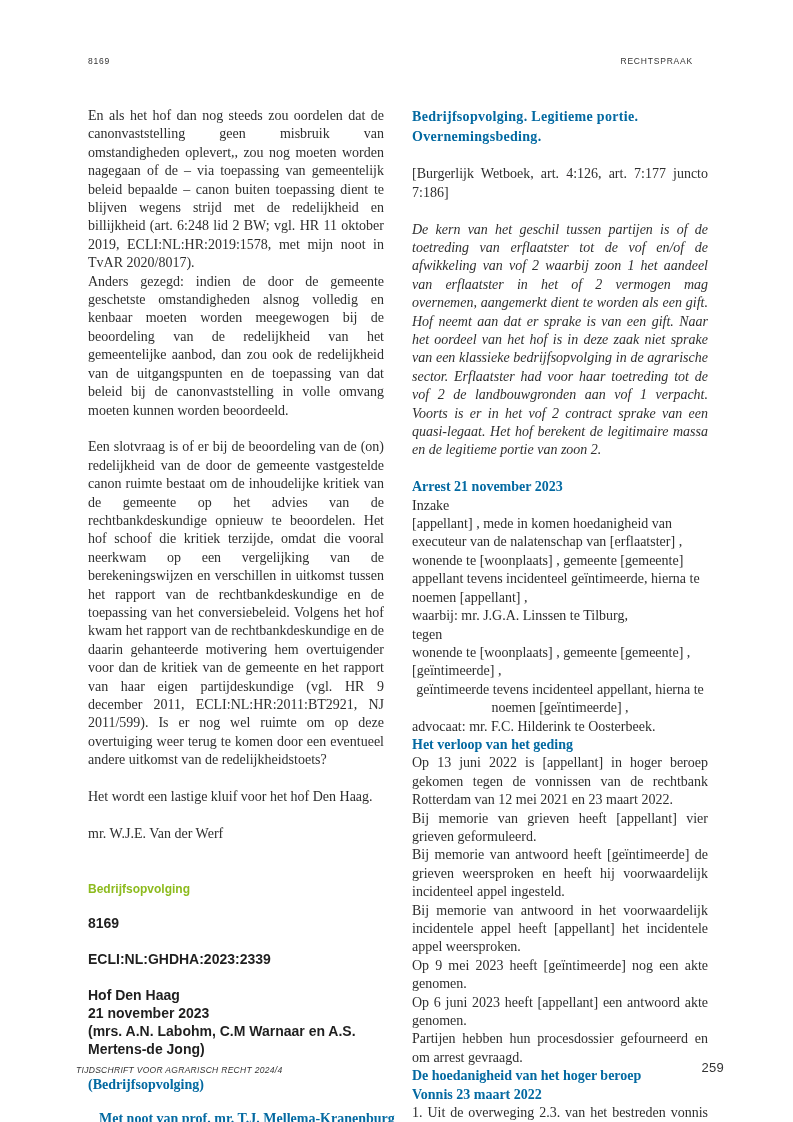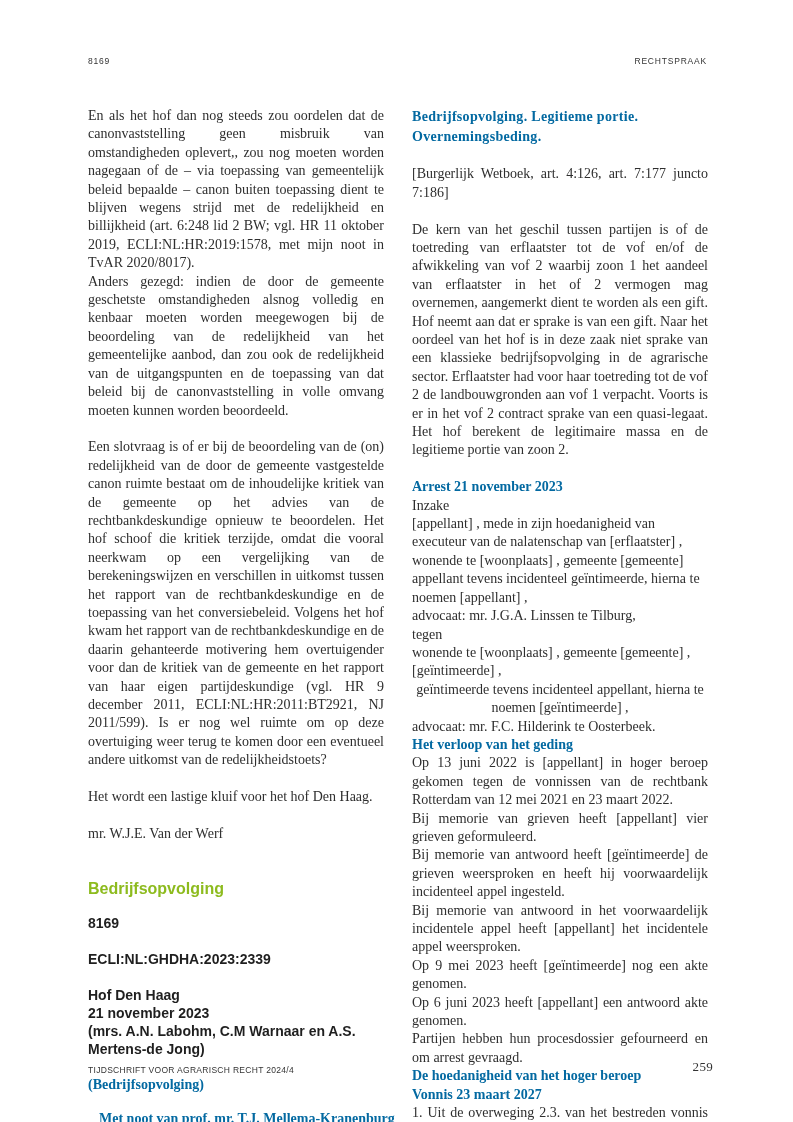--- a/index.html
+++ b/index.html
@@ -1,32 +1,32 @@
 <!DOCTYPE html>
 <html><head>
 <meta charset="utf-8">
 <style>
   html, body { margin: 0; padding: 0; background: #ffffff; }
   body { width: 793px; height: 1122px; position: relative; overflow: hidden; color: #2a2a2a; }
   .running-head { position: absolute; top: 56px; font-family: "Liberation Sans", sans-serif; font-size: 8.5px; letter-spacing: 0.8px; color: #333; }
   .rh-left { left: 88px; }
-  .rh-right { right: 86px; }
+  .rh-right { right: 100px; }
   .col { position: absolute; top: 107px; width: 296px; font-family: "Liberation Serif", serif; font-size: 14px; line-height: 18.4px; color: #2e2e2e; }
   .col-left { left: 88px; }
   .col-right { left: 412px; }
   .col p { margin: 0; text-align: justify; }
   .gap { height: 18.4px; }
   .bold { font-weight: bold; color: #0369a1; }
-  .italic { }
-  .section-title { font-family: "Liberation Sans", sans-serif; font-weight: bold; font-size: 16px; color: #8dbb1e; margin-top: 2px; }
+  .italic { font-style: italic; }
+  .section-title { font-family: "Liberation Sans", sans-serif; font-weight: bold; font-size: 12px; color: #8dbb1e; margin-top: 2px; }
   .sans-bold { font-family: "Liberation Sans", sans-serif; font-weight: bold; font-size: 14px; line-height: 18px; color: #1f1f1f; }
   .head-title { font-size: 14px; letter-spacing: 0.3px; text-align: left !important; line-height: 20px; }
   .footer { position: absolute; bottom: 47px; font-family: "Liberation Sans", sans-serif; font-size: 8.5px; color: #333; letter-spacing: 0.3px; }
-  .footer-left { left: 88px; }
-  .footer-right { right: 80px; font-family: Liberation Serif, serif; font-size: 13px; }
+  .footer-left { left: 76px; font-style: italic; }
+  .footer-right { right: 69px; font-family: Liberation Sans, sans-serif; font-size: 13px; }
 </style>
 </head>
 <body>
 
 <div class="running-head rh-left">8169</div>
 <div class="running-head rh-right">RECHTSPRAAK</div>
 
 <div class="col col-left">
   <p>En als het hof dan nog steeds zou oordelen dat de canonvaststelling geen misbruik van omstandigheden oplevert,, zou nog moeten worden nagegaan of de – via toepassing van gemeentelijk beleid bepaalde – canon buiten toepassing dient te blijven wegens strijd met de redelijkheid en billijkheid (art. 6:248 lid 2 BW; vgl. HR 11 oktober 2019, ECLI:NL:HR:2019:1578, met mijn noot in TvAR 2020/8017).</p>
   <p>Anders gezegd: indien de door de gemeente geschetste omstandigheden alsnog volledig en kenbaar moeten worden meegewogen bij de beoordeling van de redelijkheid van het gemeentelijke aanbod, dan zou ook de redelijkheid van de uitgangspunten en de toepassing van dat beleid bij de canonvaststelling in volle omvang moeten kunnen worden beoordeeld.</p>
@@ -57,39 +57,39 @@
 <div class="col col-right">
   <p class="bold head-title">Bedrijfsopvolging. Legitieme portie. Overnemingsbeding.</p>
   <div class="gap"></div>
   <p>[Burgerlijk Wetboek, art. 4:126, art. 7:177 juncto 7:186]</p>
   <div class="gap"></div>
   <p class="italic">De kern van het geschil tussen partijen is of de toetreding van erflaatster tot de vof en/of de afwikkeling van vof 2 waarbij zoon 1 het aandeel van erflaatster in het of 2 vermogen mag overnemen, aangemerkt dient te worden als een gift. Hof neemt aan dat er sprake is van een gift. Naar het oordeel van het hof is in deze zaak niet sprake van een klassieke bedrijfsopvolging in de agrarische sector. Erflaatster had voor haar toetreding tot de vof 2 de landbouwgronden aan vof 1 verpacht. Voorts is er in het vof 2 contract sprake van een quasi-legaat. Het hof berekent de legitimaire massa en de legitieme portie van zoon 2.</p>
   <div class="gap"></div>
   <div class="bold">Arrest 21 november 2023</div>
   <div>
     <p>Inzake</p>
-    <p style="text-align:left">[appellant] , mede in zijn hoedanigheid van executeur van de nalatenschap van [erflaatster] ,</p>
+    <p style="text-align:left">[appellant] , mede in komen hoedanigheid van executeur van de nalatenschap van [erflaatster] ,</p>
     <p>wonende te [woonplaats] , gemeente [gemeente]</p>
     <p style="text-align:left">appellant tevens incidenteel geïntimeerde, hierna te noemen [appellant] ,</p>
-    <p>advocaat: mr. J.G.A. Linssen te Tilburg,</p>
+    <p>waarbij: mr. J.G.A. Linssen te Tilburg,</p>
     <p>tegen</p>
     <p>wonende te [woonplaats] , gemeente [gemeente] ,</p>
     <p>[geïntimeerde] ,</p>
     <p style="text-align:center">geïntimeerde tevens incidenteel appellant, hierna te noemen [geïntimeerde] ,</p>
     <p>advocaat: mr. F.C. Hilderink te Oosterbeek.</p>
   </div>
   <div class="bold">Het verloop van het geding</div>
   <div>
     <p>Op 13 juni 2022 is [appellant] in hoger beroep gekomen tegen de vonnissen van de rechtbank Rotterdam van 12 mei 2021 en 23 maart 2022.</p>
     <p>Bij memorie van grieven heeft [appellant] vier grieven geformuleerd.</p>
     <p>Bij memorie van antwoord heeft [geïntimeerde] de grieven weersproken en heeft hij voorwaardelijk incidenteel appel ingesteld.</p>
     <p>Bij memorie van antwoord in het voorwaardelijk incidentele appel heeft [appellant] het incidentele appel weersproken.</p>
     <p>Op 9 mei 2023 heeft [geïntimeerde] nog een akte genomen.</p>
     <p>Op 6 juni 2023 heeft [appellant] een antwoord akte genomen.</p>
     <p>Partijen hebben hun procesdossier gefourneerd en om arrest gevraagd.</p>
   </div>
   <div class="bold">De hoedanigheid van het hoger beroep</div>
-  <div class="bold">Vonnis 23 maart 2027</div>
+  <div class="bold">Vonnis 23 maart 2022</div>
   <p>1. Uit de overweging 2.3. van het bestreden vonnis volgt dat de rechtbank van oordeel is dat de toetreding</p>
 </div>
 
 <div class="footer footer-left">TIJDSCHRIFT VOOR AGRARISCH RECHT 2024/4</div>
 <div class="footer footer-right">259</div>
 
 </body></html>

